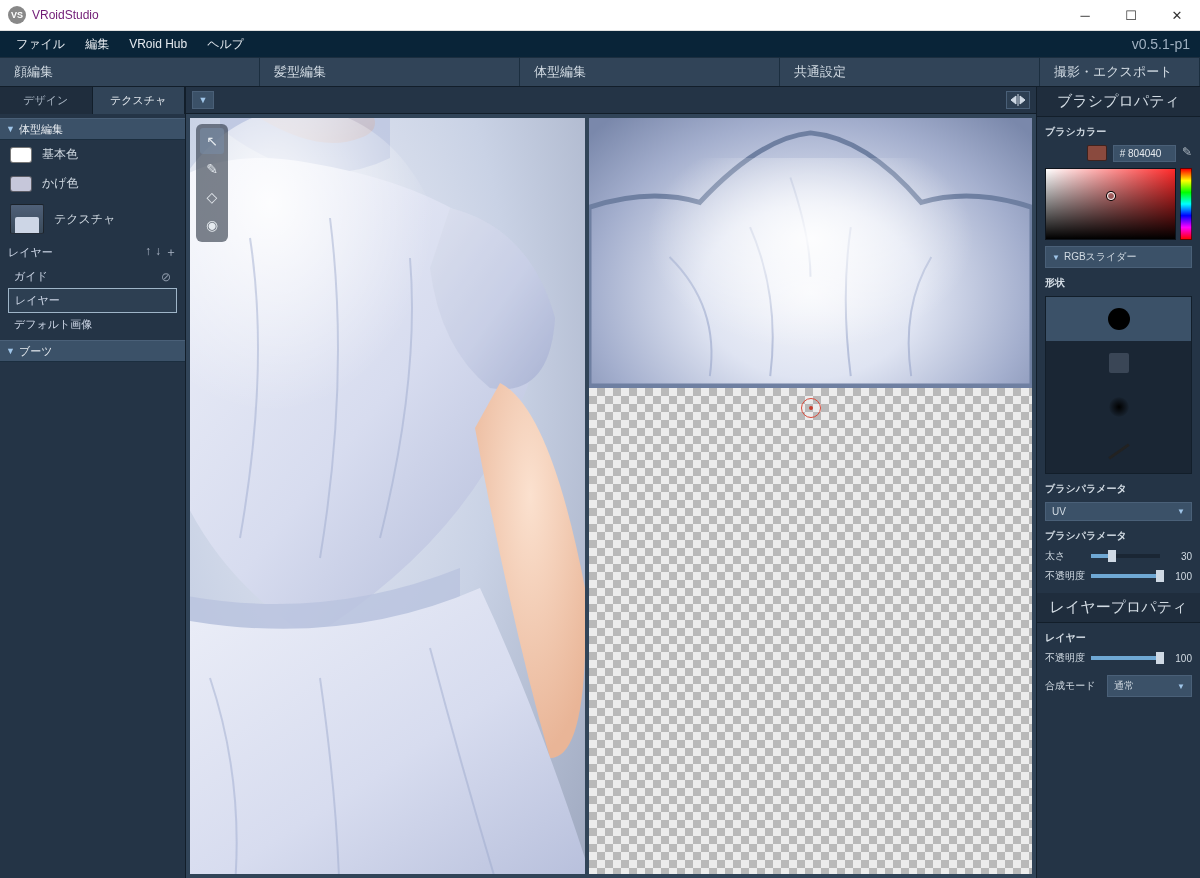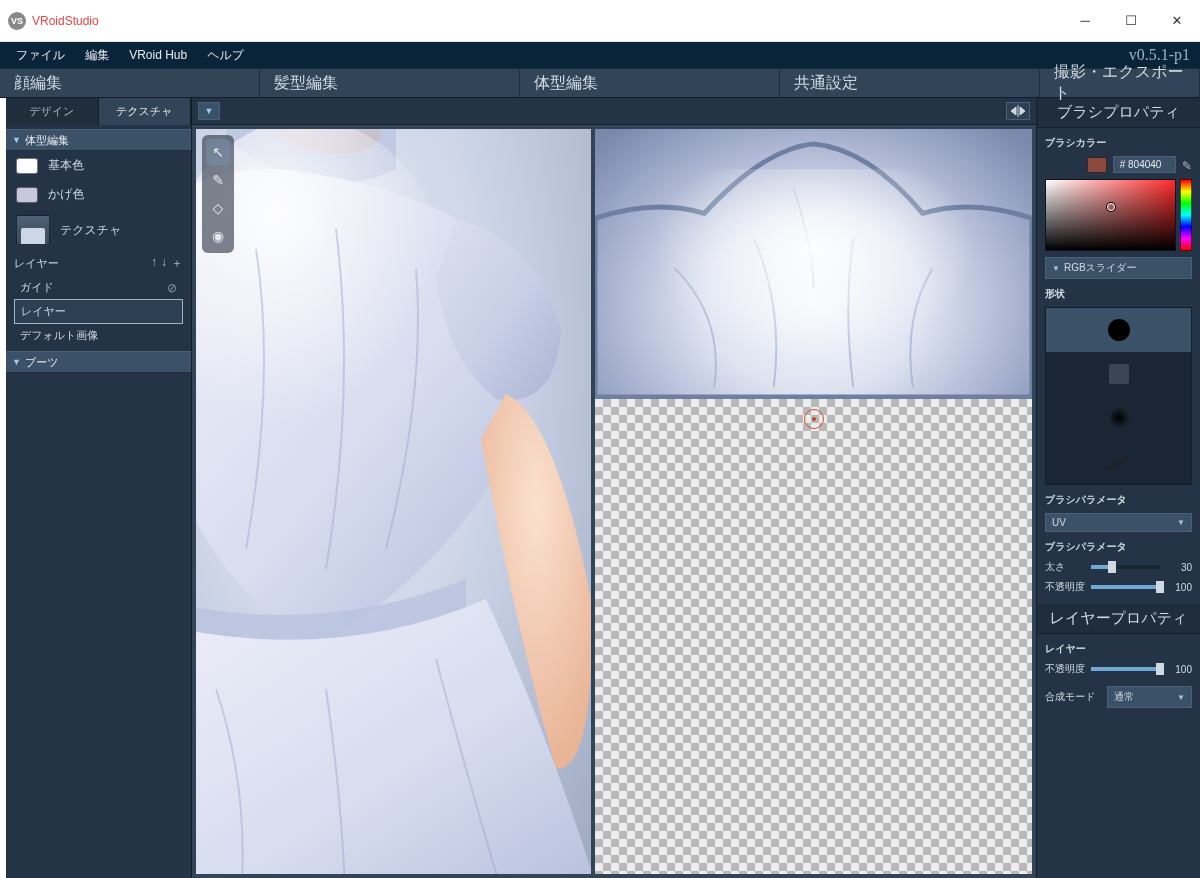--- a/index.html
+++ b/index.html
@@ -1,37 +1,37 @@
 <!DOCTYPE html>
 <html><head>
 <meta charset="utf-8">
 <style>
 * { margin: 0; padding: 0; box-sizing: border-box; font-family: "Meiryo", "Yu Gothic", sans-serif; -webkit-user-select: none; user-select: none; }
 html, body { width: 1200px; height: 878px; overflow: hidden; }
 body { background: #ffffff; display: flex; flex-direction: column; }
 
 
-.titlebar { height: 42px; background: #ffffff; display: flex; align-items: center; padding-left: 8px; border-bottom: 1px solid #e0e0e0; }
+.titlebar { height: 31px; background: #ffffff; display: flex; align-items: center; padding-left: 8px; border-bottom: 1px solid #e0e0e0; }
 .titlebar .app-icon { width: 18px; height: 18px; border-radius: 50%; background: #888; display: flex; align-items: center; justify-content: center; font-size: 9px; color: #fff; font-weight: bold; margin-right: 6px; }
-.titlebar .title { font-size: 12px; color: #ef4444; }
+.titlebar .title { font-size: 12px; color: #701a75; }
 .titlebar .winctrls { margin-left: auto; display: flex; }
 .titlebar .winctrls div { width: 46px; height: 30px; display: flex; align-items: center; justify-content: center; color: #333; font-size: 13px; }
 
 
 .menubar { height: 26px; background: #092438; display: flex; align-items: center; padding: 0 6px; color: #e5eaef; font-size: 12px; }
 .menubar .menu-item { padding: 4px 10px; cursor: default; }
-.menubar .version { margin-left: auto; font-size: 16px; color: #9fb0c0; padding-right: 4px; font-family: Liberation Serif, serif; }
-
-
-.toptabs { height: 30px; background: #314458; display: flex; color: #d2dbe3; font-size: 16px; border-top: 1px solid #1b2e3f; border-bottom: 1px solid #121e2a; }
+.menubar .version { margin-left: auto; font-size: 14px; color: #9fb0c0; padding-right: 4px; }
+
+
+.toptabs { height: 30px; background: #314458; display: flex; color: #d2dbe3; font-size: 13px; border-top: 1px solid #1b2e3f; border-bottom: 1px solid #121e2a; }
 .toptabs .tab { flex: 1; border-right: 1px solid #1b2e3f; display: flex; align-items: center; padding-left: 14px; position: relative; }
 .toptabs .tab.active { background: #2c3e50; }
 
 
-.mainrow { flex: 1; display: flex; background: #d946ef; min-height: 0; margin-left: 6px; }
+.mainrow { flex: 1; display: flex; background: #d946ef; min-height: 0; }
 
 
 .leftpanel { width: 186px; background: #243446; display: flex; flex-direction: column; font-size: 12px; color: #d2dbe3; border-right: 1px solid #121e2a; }
 .subtabs { height: 27px; display:flex; background: #1f2d3d; }
 .subtabs .st { flex:1; display:flex; align-items:center; justify-content:center; font-size: 11px; color:#a5b2c0; border-right:1px solid #121e2a; }
 .subtabs .st.active { background:#314458; color:#e5eaef; }
 
 .panel-body { flex:1; overflow:auto; padding: 4px 0; }
 
 .section-header { height: 22px; background: #3b5168; display:flex; align-items:center; padding: 0 6px; color:#e5eaef; font-size: 11px; border-top:1px solid #4a6078; border-bottom:1px solid #1b2e3f; }
@@ -86,21 +86,21 @@
 
 
 .rightpanel { width:164px; background:#243446; color:#d2dbe3; font-size:11px; display:flex; flex-direction:column; border-left:1px solid #121e2a; }
 .rp-header { text-align:center; padding:5px 0; background:#1f2d3d; font-size:15px; border-bottom:1px solid #121e2a; }
 .rp-body { flex:1; overflow-y:auto; padding: 6px 8px; display:flex; flex-direction:column; gap:6px; }
 .rp-body::-webkit-scrollbar { width:10px; }
 .rp-body::-webkit-scrollbar-track { background:#1f2d3d; }
 .rp-body::-webkit-scrollbar-thumb { background:#3b5168; }
 
 .prop-label { font-size:10px; margin-top:2px;font-weight:bold; }
-.color-row { display:flex; align-items:flex-end; gap:6px;padding-left:42px; }
+.color-row { display:flex; align-items:flex-start; gap:6px;padding-left:42px; }
 .color-sw { width:20px; height:16px; border-radius:2px; border:1px solid #0008; }
 .hexfield { background:#3b5168; color:#e5eaef; padding:2px 6px; font-size:10px; width:64px; border:1px solid #4a6078; }
 .eyedrop { font-size:12px; opacity:.8; }
 
 .sv-picker { height:72px; position:relative; border:1px solid #0009; }
 .sv-grad { position:absolute; inset:0; background: linear-gradient(to top, #000, rgba(0,0,0,0)), linear-gradient(to right, #fff, #ff2a2a); }
 .sv-handle { position:absolute; width:8px; height:8px; border:1px solid #fff; border-radius:50%; left:50%; top:38%; transform:translate(-50%,-50%); box-shadow:0 0 0 1px #000; }
 .hue-picker { width:12px; height:72px; background: linear-gradient(#ff0000,#ffff00,#00ff00,#00ffff,#0000ff,#ff00ff,#ff0000); border:1px solid #0009; }
 .picker-row { display:flex; gap:4px; }
 .picker-row .sv-picker { flex:1; }

